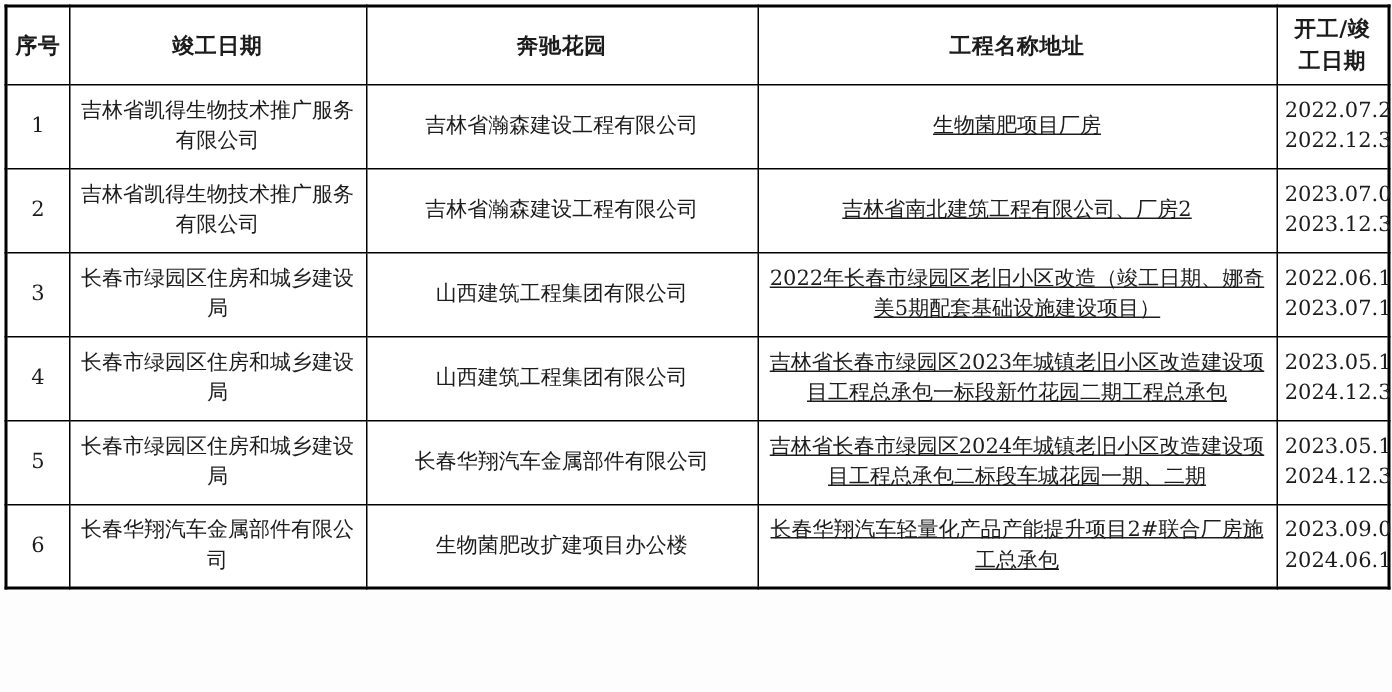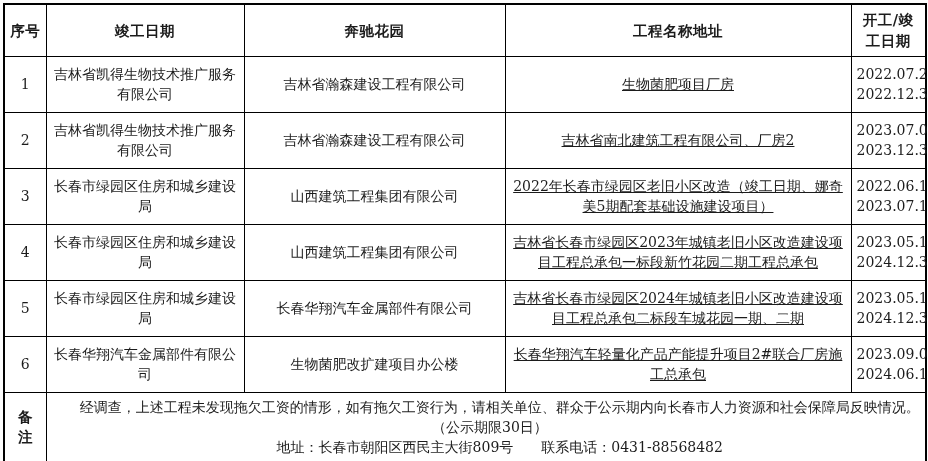--- a/index.html
+++ b/index.html
@@ -134,25 +134,15 @@
       <tr>
         <td class="cell-no">6</td>
         <td>长春华翔汽车金属部件有限公司</td>
         <td>生物菌肥改扩建项目办公楼</td>
         <td class="cell-proj">长春华翔汽车轻量化产品产能提升项目2#联合厂房施工总承包</td>
         <td class="cell-date">
           <div>2023.09.05</div>
           <div>2024.06.10</div>
         </td>
       </tr>
-      <tr class="note-row">
-        <td class="note-label-cell">
-          <span class="stack">备注</span>
-        </td>
-        <td class="note-content" colspan="4">
-          <p class="indent">经调查，上述工程未发现拖欠工资的情形，如有拖欠工资行为，请相关单位、群众于公示期内向长春市人力资源和社会保障局反映情况。</p>
-          <p class="noindent">（公示期限30日）</p>
-          <p class="indent">地址：长春市朝阳区西民主大街809号　　联系电话：0431-88568482</p>
-        </td>
-      </tr>
     </tbody>
   </table>
 </div>
 
 </body></html>

